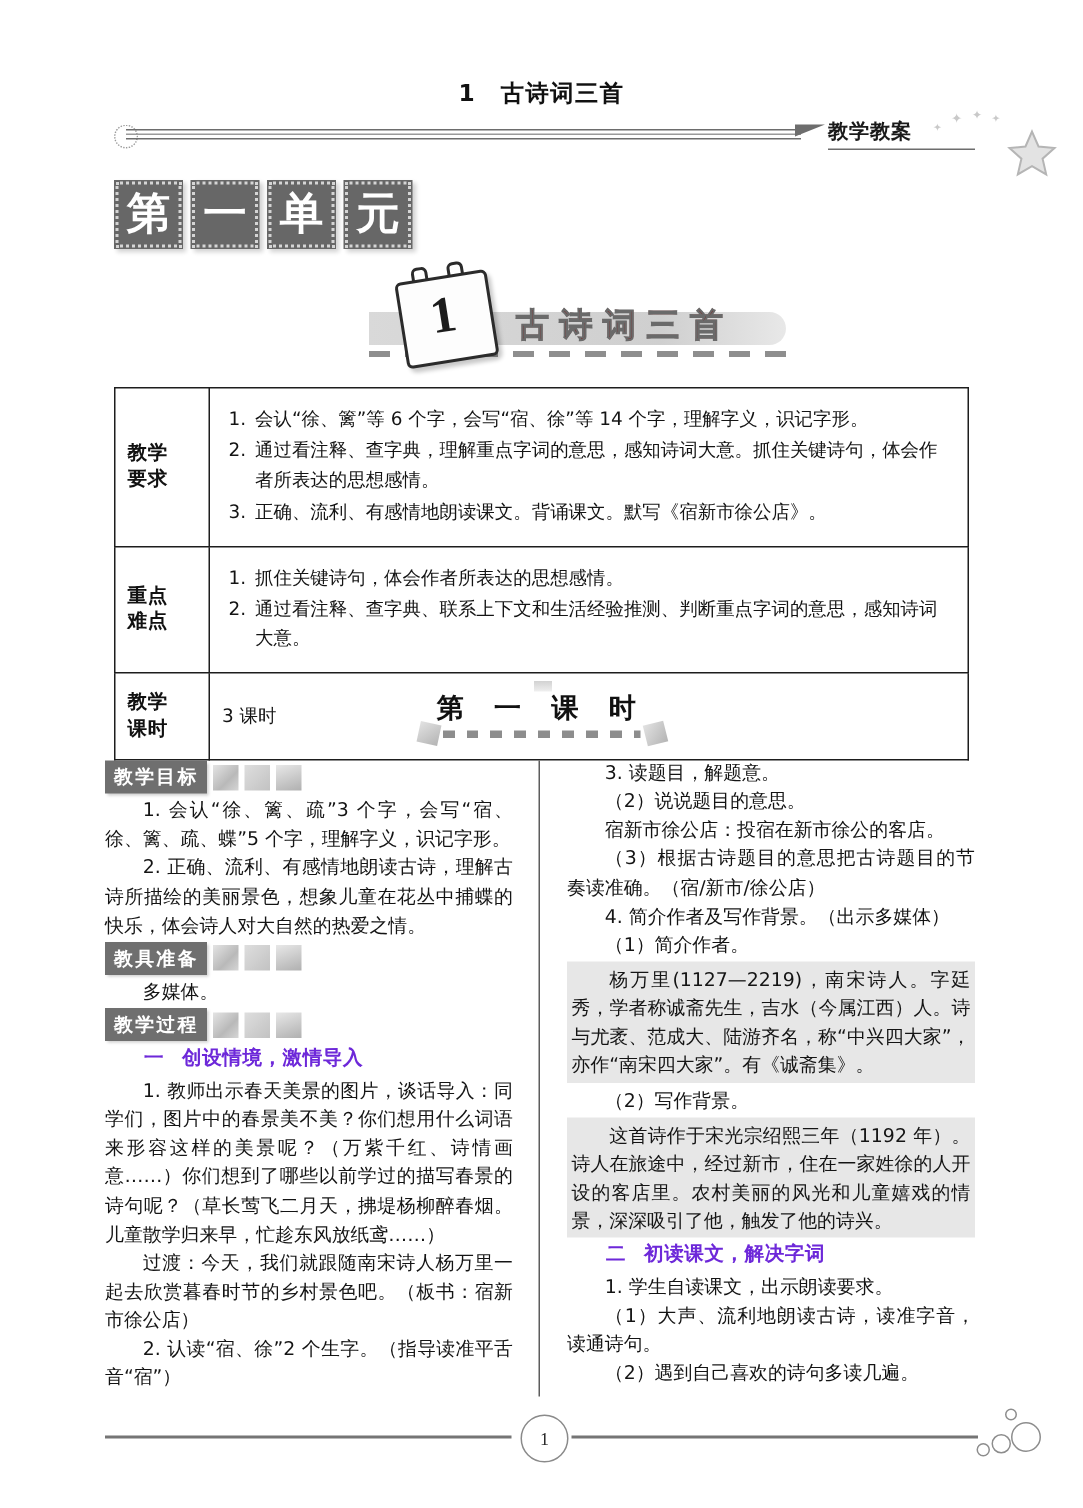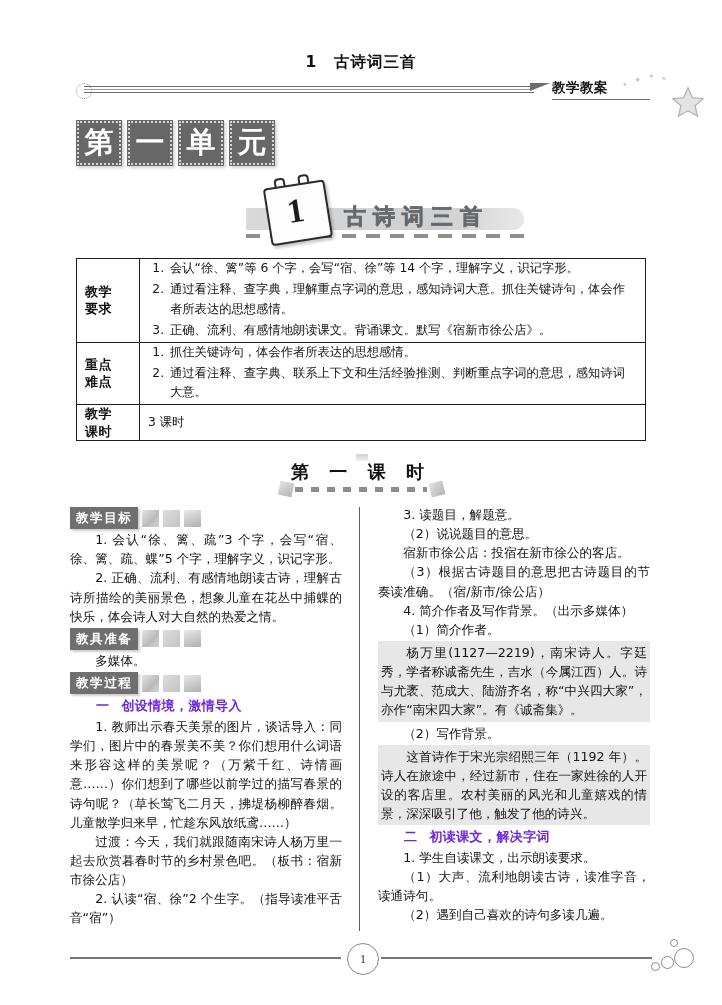--- a/index.html
+++ b/index.html
@@ -189,38 +189,38 @@
     font-size: 34px;
     font-weight: bold;
     color: #1c1c1c;
     font-family: "Liberation Serif", serif;
   }
   .banner-text {
     position: absolute;
     left: 98px; top: 22px;
     font-size: 22px;
     letter-spacing: 7px;
-    color: #0369a1;
+    color: #7f1d1d;
     font-weight: bold;
     -webkit-text-stroke: 0.6px #6a6a6a;
   }
 
   
   .info-table {
     position: absolute;
     left: 76px; top: 258px;
     width: 570px;
     border: 1.6px solid #1d1d1d;
     border-collapse: collapse;
     background: #fff;
   }
   .info-table td {
     border: 1.1px solid #1d1d1d;
     vertical-align: middle;
-    padding: 0 8px;
+    padding: 11px 8px;
   }
   .info-label {
     width: 46px;
     font-size: 13px;
     font-weight: bold;
     line-height: 1.35;
     letter-spacing: 0.5px;
     color: #111;
   }
   .info-body {

